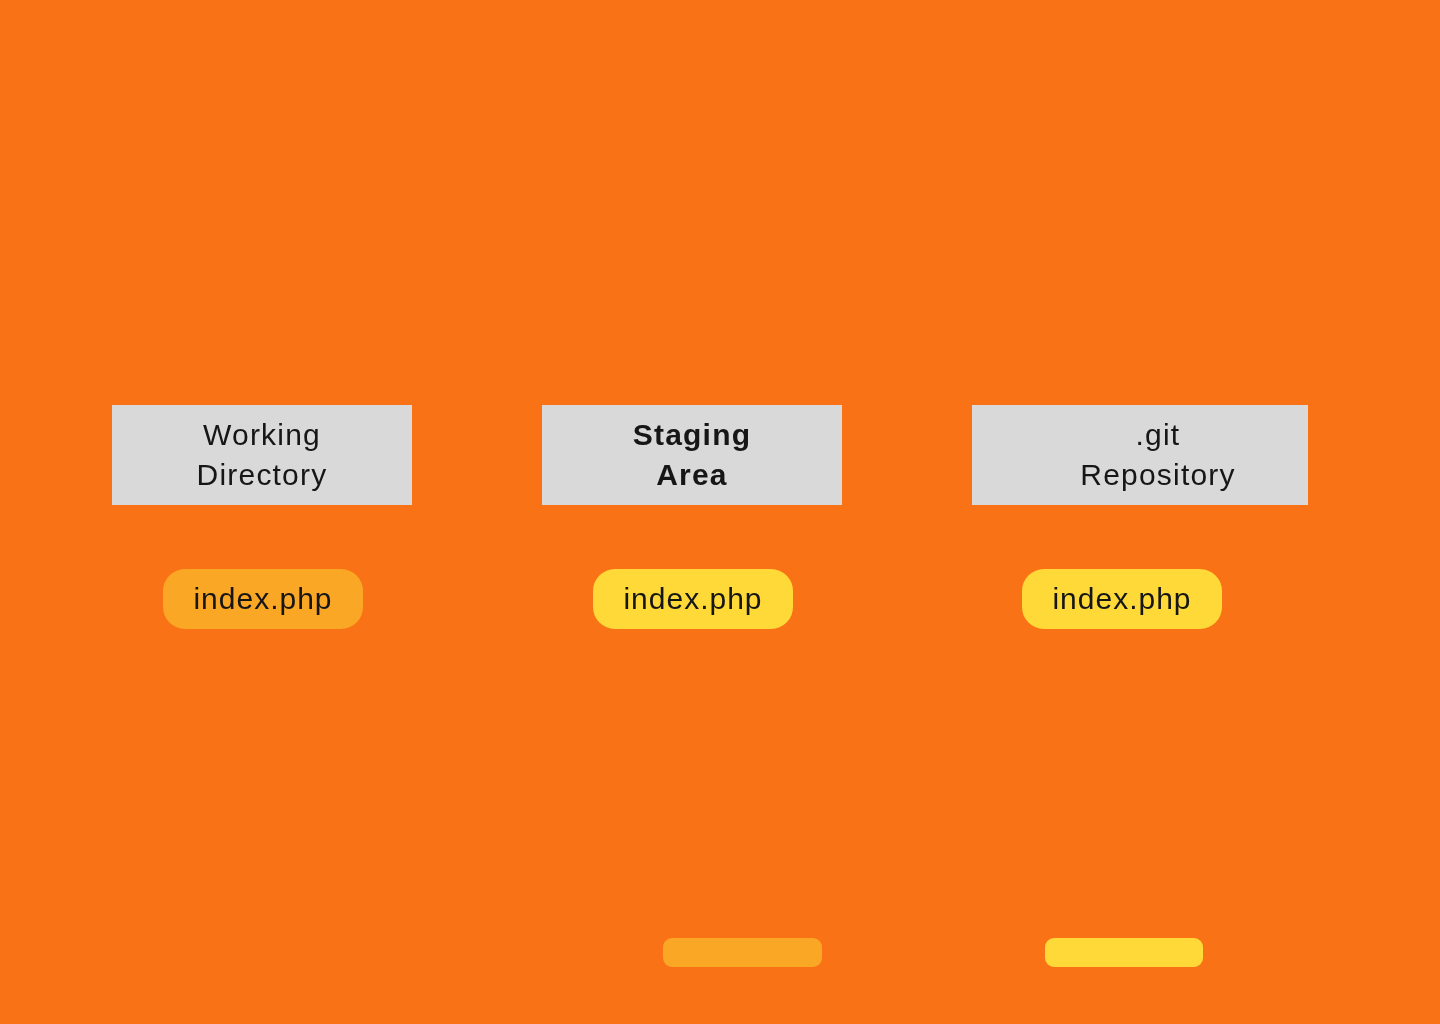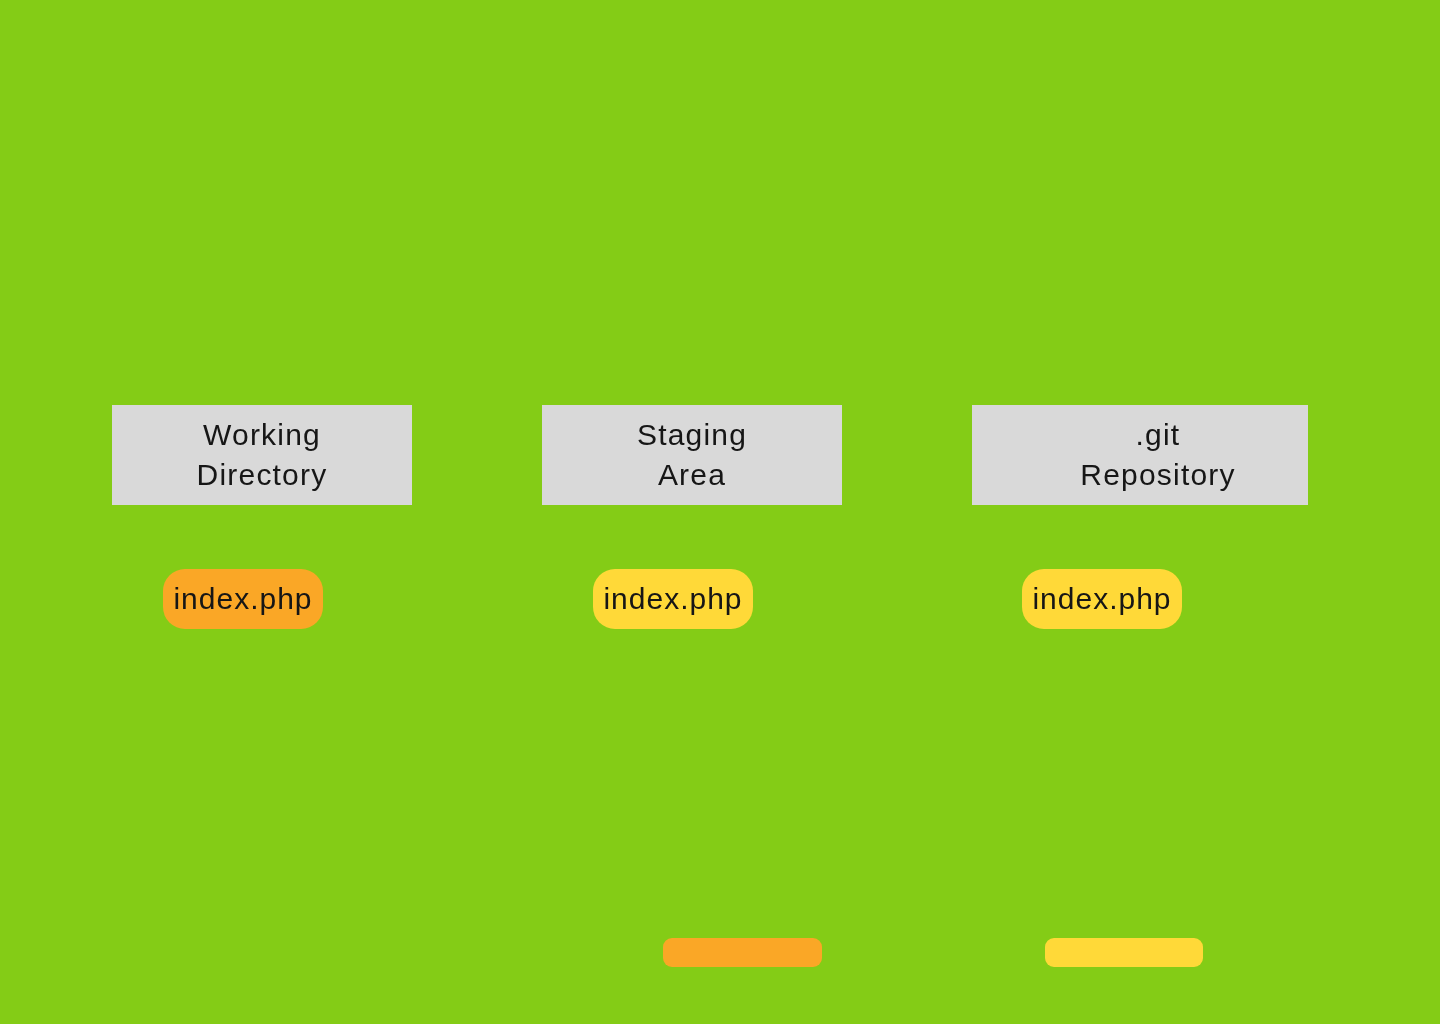--- a/index.html
+++ b/index.html
@@ -33,21 +33,21 @@
     white-space: pre-line;
     text-align: center;
     font-size: 30px;
     line-height: 40px;
     letter-spacing: 1.2px;
     color: #161616;
   }
   .pill {
     position: absolute;
     top: 569px;
-    width: 160px;
+    width: 200px;
     height: 60px;
     border-radius: 22px;
     display: flex;
     align-items: center;
     justify-content: center;
   }
   .pill.col1 { left: 163px; }
   .pill.col2 { left: 593px; }
   .pill.col3 { left: 1022px; }
   .pill-label {
@@ -60,28 +60,28 @@
     top: 938px;
     height: 29px;
     border-radius: 9px;
   }
   .legend-bar.bar1 { left: 663px; width: 159px; }
   .legend-bar.bar2 { left: 1045px; width: 158px; }
 </style>
 </head>
 <body>
 
-<div class="stage" style="background: #84cc16;">
+<div class="stage" style="background: #f97316;">
 
   <div class="header-box col1" style="background: rgb(217, 217, 217);">
     <span class="header-title">Working
 Directory</span>
   </div>
 
-  <div class="header-box col2" style="background: rgb(217, 217, 217);">
+  <div class="header-box col2" style="background: rgb(217, 217, 217); font-weight: bold;">
     <span class="header-title">Staging
 Area</span>
   </div>
 
   <div class="header-box col3" style="background: rgb(217, 217, 217); padding-left: 36px;">
     <span class="header-title">.git
 Repository</span>
   </div>
 
   <div class="pill col1" style="background: rgb(250, 167, 38);">

